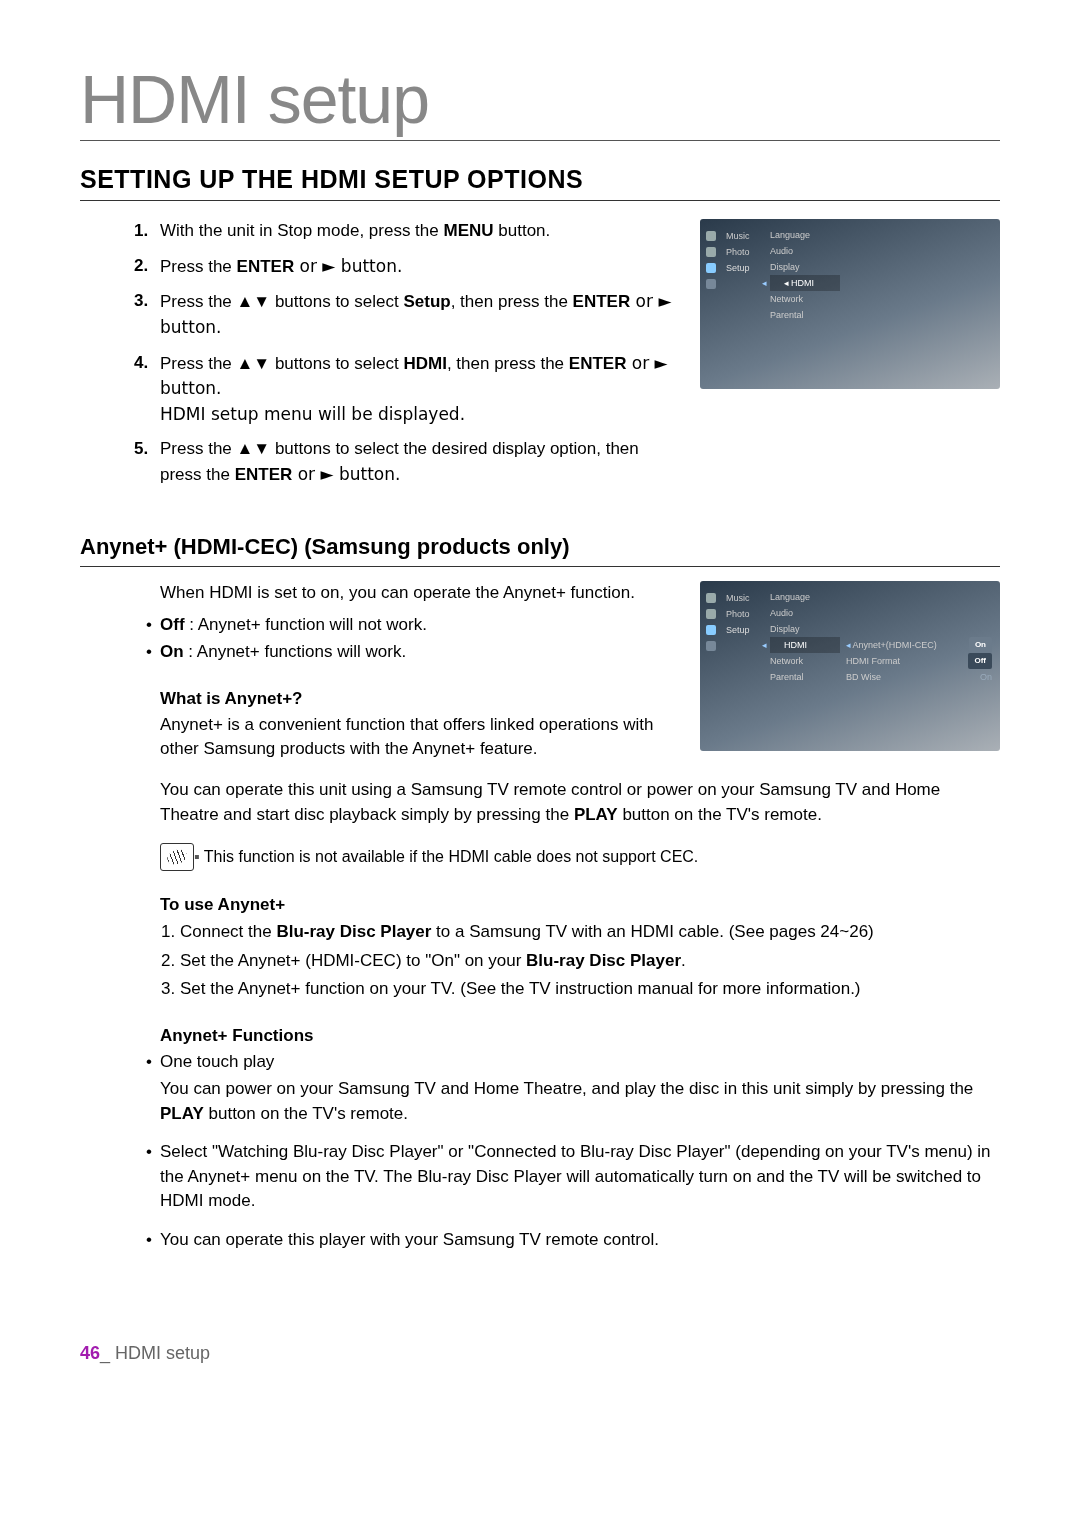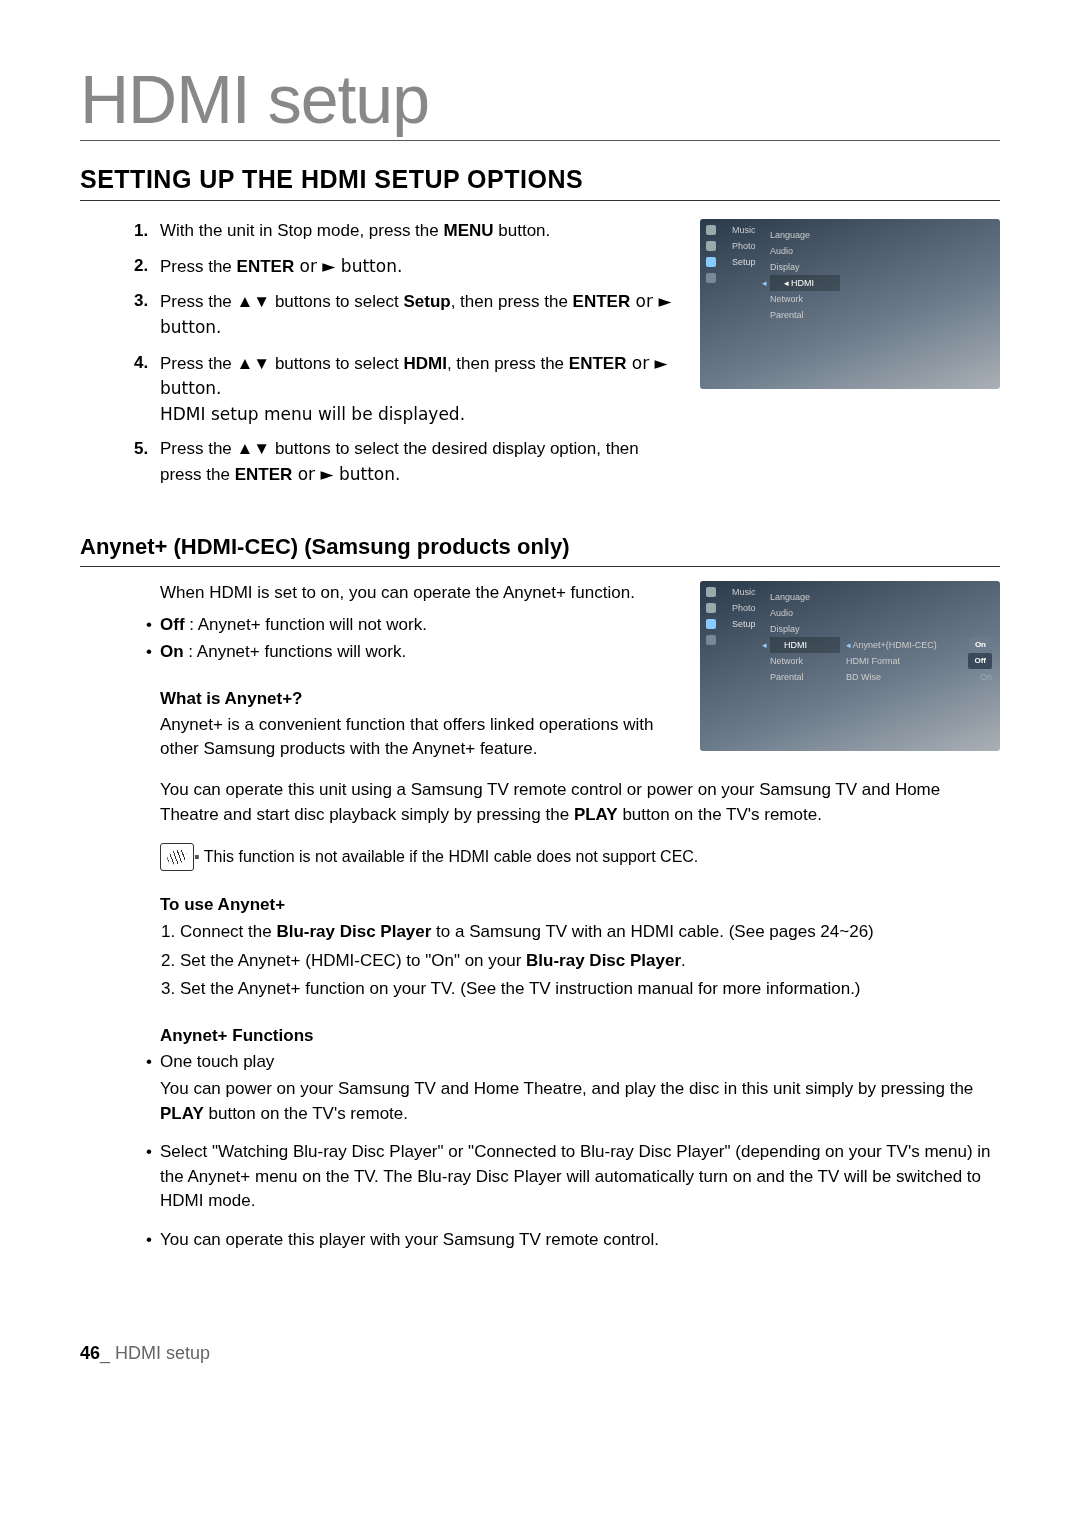--- a/index.html
+++ b/index.html
@@ -89,21 +89,21 @@
     font-size: 9px;
     color: #ccc;
     min-height: 170px;
     position: relative;
   }
   .menu-osd .leftcol {
     width: 70px;
     padding-left: 6px;
   }
   .menu-osd .leftcol .row-i {
-    display: flex; align-items: flex-start; gap: 16px; height: 16px;
+    display: flex; align-items: flex-end; gap: 10px; height: 16px;
   }
   .menu-osd .leftcol .row-i.sel { color: #ddd; }
   .menu-osd .leftcol .ico {
     width: 10px; height: 10px; background:#9aa; border-radius:2px; flex:none;
   }
   .menu-osd .midcol { padding-top: 2px; width: 70px;}
   .menu-osd .midcol div { height: 16px; line-height: 16px; }
   .menu-osd .midcol .sel-row {
     background: rgba(0,0,0,0.25); color:#fff; padding-left:14px; position:relative;
   }
@@ -139,21 +139,21 @@
   ol.numlist li{ margin-bottom:2px;}
   .func-list { list-style:none; padding-left:80px; font-size:17px; line-height:1.45;}
   .func-list > li{ position:relative; margin-bottom:14px;}
   .func-list > li::before{ content:"•"; position:absolute; left:-14px;}
   .func-list .desc{ margin-top:2px;}
   .footer{
     margin-top: 90px;
     font-size: 18px;
     color: #666;
   }
-  .footer .pg{ font-weight:bold; color:#000000;}
+  .footer .pg{ font-weight:bold; color:#a21caf;}
   .arrow{ font-family: "DejaVu Sans", Arial, sans-serif;}
 </style>
 </head>
 <body>
 
 <div class="page-title">HDMI setup</div>
 
 <div class="section-heading">SETTING UP THE HDMI SETUP OPTIONS</div>
 
 <div class="row">

